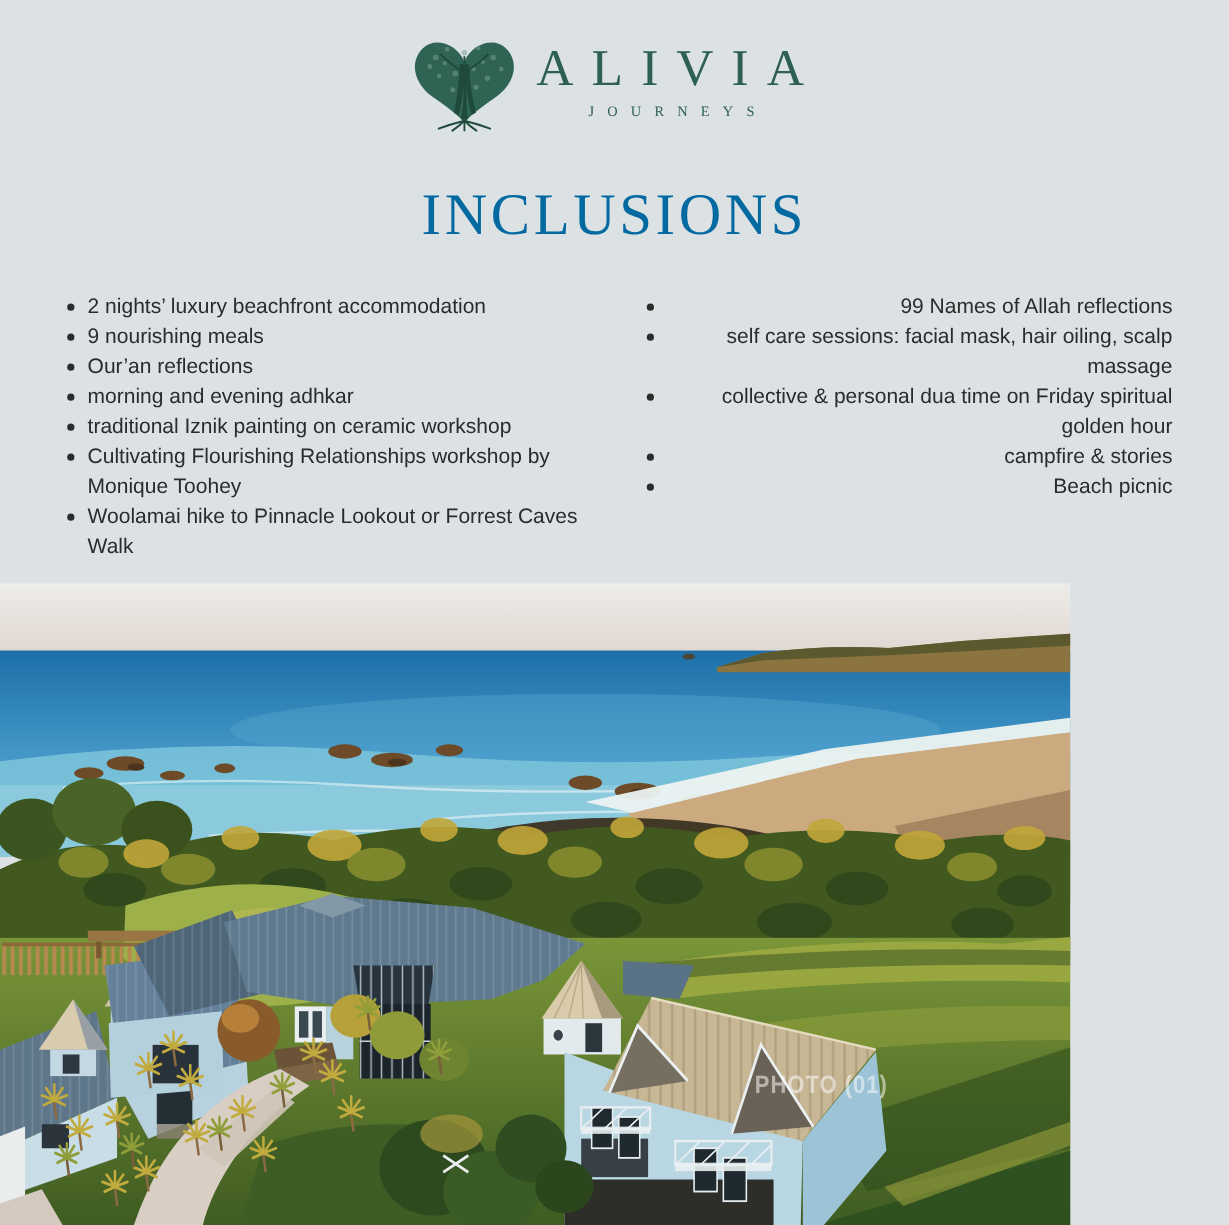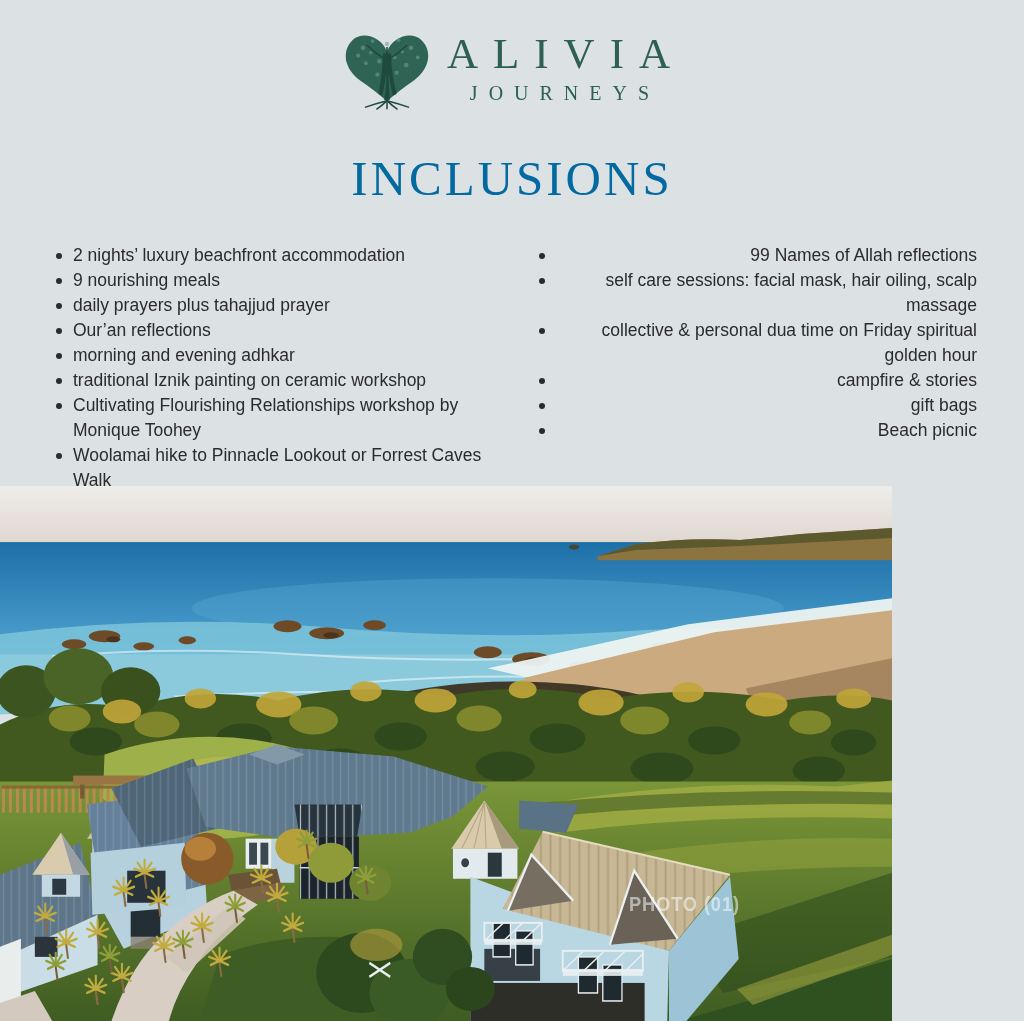--- a/index.html
+++ b/index.html
@@ -8,21 +8,21 @@
 
   
   .brand-header{position:absolute;top:26px;left:0;width:1024px;
        display:flex;justify-content:center;align-items:center;gap:4px;}
   .logo-tree{width:96px;height:84px;flex:0 0 auto;}
   .brand-text{display:flex;flex-direction:column;align-items:center;}
   .brand-name{font-family:"Liberation Serif","DejaVu Serif",serif;
        font-size:43px;letter-spacing:15px;color:#2d6051;line-height:1;
        text-indent:8px;}
   .brand-subtitle{font-family:"Liberation Serif","DejaVu Serif",serif;
-       font-size:20px;letter-spacing:11px;color:#2d6051;margin-top:7px;
+       font-size:12px;letter-spacing:11px;color:#2d6051;margin-top:7px;
        text-indent:6px;}
 
   
   .page-title{position:absolute;top:150px;left:0;width:1024px;text-align:center;
        font-family:"Liberation Serif","DejaVu Serif",serif;
        font-size:49px;letter-spacing:3px;color:#0369a1;font-weight:400;}
 
   
   .inclusions{position:absolute;top:243px;left:52px;width:925px;
        display:flex;justify-content:space-between;}
@@ -81,33 +81,31 @@
     <div class="brand-subtitle">JOURNEYS</div>
   </div>
 </div>
 
 <div class="page-title">INCLUSIONS</div>
 
 <div class="inclusions">
   <ul class="col-left">
     <li>2 nights’ luxury beachfront accommodation</li>
     <li>9 nourishing meals</li>
-    <li>daily prayers plus tahajjud prayer</li>
     <li>Our’an reflections</li>
     <li>morning and evening adhkar</li>
     <li>traditional Iznik painting on ceramic workshop</li>
     <li>Cultivating Flourishing Relationships workshop by Monique Toohey</li>
     <li>Woolamai hike to Pinnacle Lookout or Forrest Caves Walk</li>
   </ul>
   <ul class="col-right">
     <li>99 Names of Allah reflections</li>
     <li>self care sessions: facial mask, hair oiling, scalp massage</li>
     <li>collective &amp; personal dua time on Friday spiritual golden hour</li>
     <li>campfire &amp; stories</li>
-    <li>gift bags</li>
     <li>Beach picnic</li>
   </ul>
 </div>
 
 <div class="resort-photo">
 <svg viewBox="0 0 1024 534" preserveAspectRatio="none">
   <defs>
     <linearGradient id="skyG" x1="0" y1="0" x2="0" y2="1">
       <stop offset="0" stop-color="#eeedea"></stop>
           <stop offset="1" stop-color="#ded4cd"></stop>

